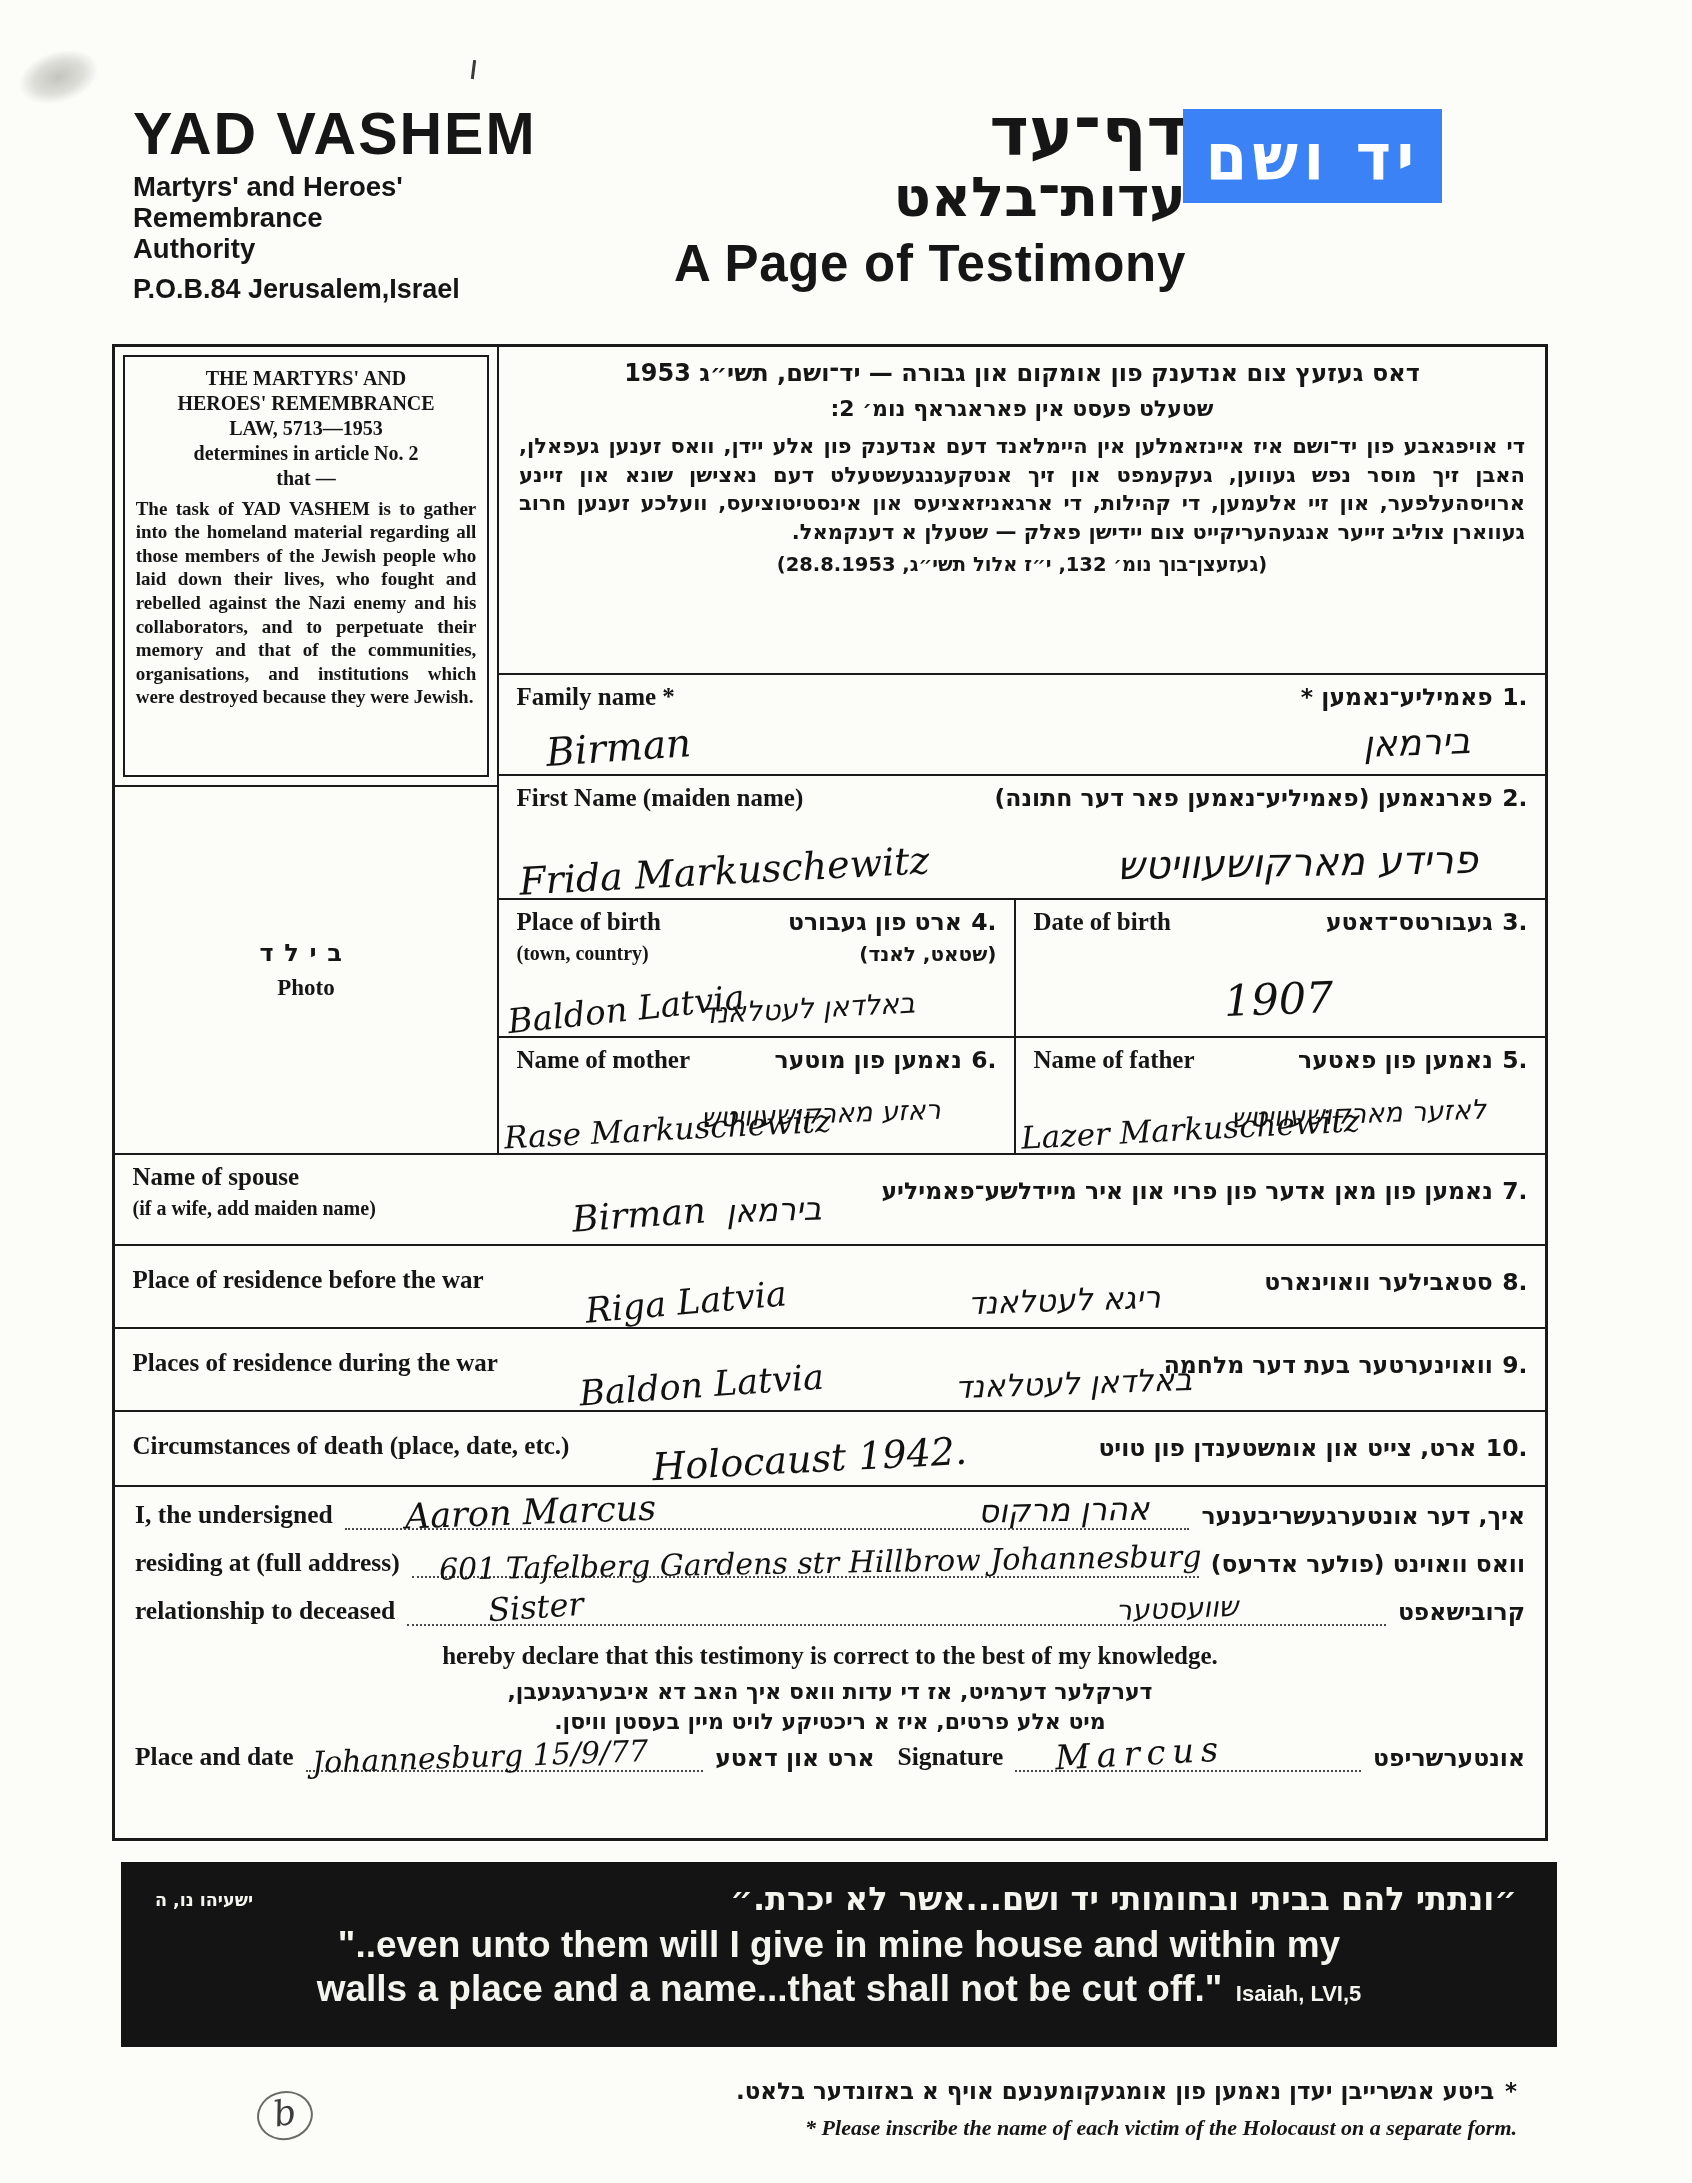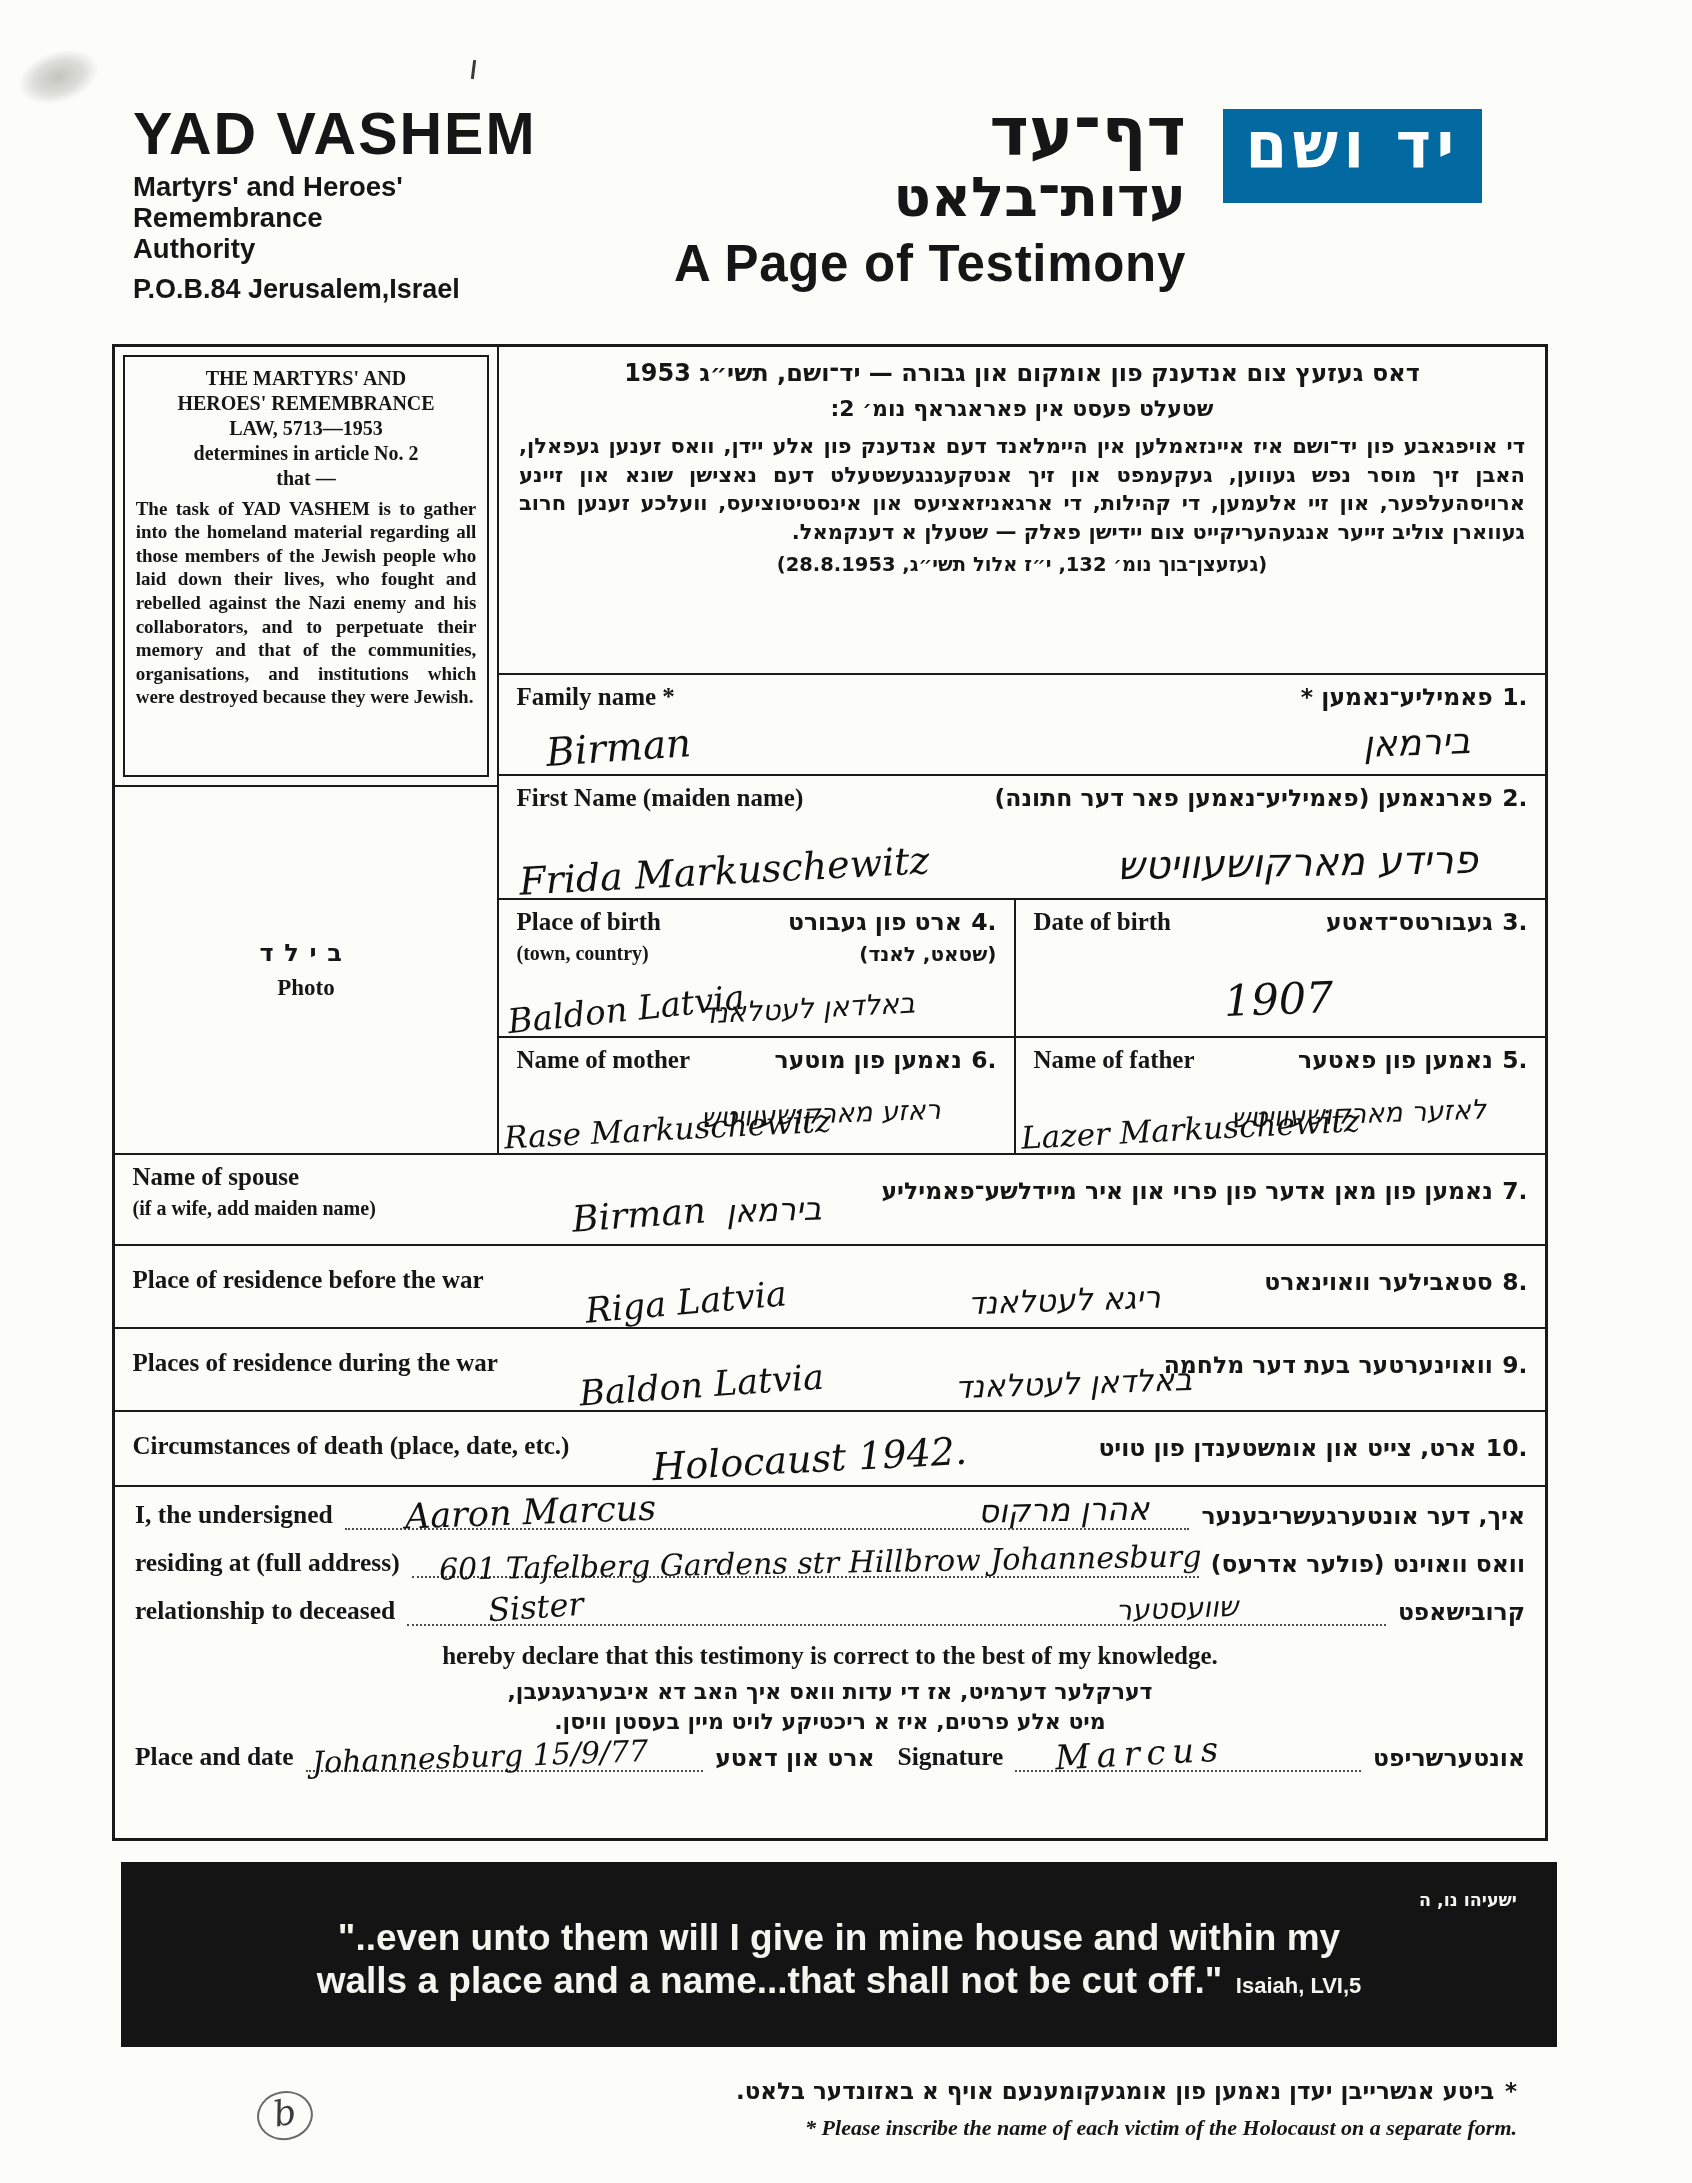--- a/index.html
+++ b/index.html
@@ -22,22 +22,22 @@
   .org-name { font-family:"Liberation Sans",sans-serif; font-weight:bold; font-size:59px; letter-spacing:2px; line-height:1; }
   .org-sub  { font-family:"Liberation Sans",sans-serif; font-weight:bold; font-size:27.5px; line-height:1.12; }
   .org-sub.first { margin-top:8px; }
   .org-addr { font-family:"Liberation Sans",sans-serif; font-weight:bold; font-size:27px; margin-top:9.4px; }
 
   .hdr-center { position:absolute; left:628px; top:99px; width:558px; text-align:right; }
   .t-he1 { font-family:"DejaVu Sans",sans-serif; font-weight:bold; font-size:67px; line-height:1; direction:rtl; }
   .t-he2 { font-family:"DejaVu Sans",sans-serif; font-weight:bold; font-size:55px; line-height:1.05; direction:rtl; margin-top:2.7px; }
   .t-en  { font-family:"Liberation Sans",sans-serif; font-weight:bold; font-size:51px; margin-top:8px; letter-spacing:0.7px; white-space:nowrap; }
 
-  .logo { position:absolute; left:1223px; top:109px; width:259px; height:94px; background:#0369a1;
-    display:flex; align-items:flex-start; justify-content:center; }
+  .logo { position:absolute; left:1183px; top:109px; width:259px; height:94px; background:#3b82f6;
+    display:flex; align-items:center; justify-content:center; }
   .logo-text { color:#fff; font-family:"DejaVu Sans",sans-serif; font-weight:bold; font-size:60px; letter-spacing:5.4px; transform:scaleY(1.08); }
   .logo-sub { position:absolute; left:1202px; top:216px; width:312px; text-align:right;
     font-family:"DejaVu Sans",sans-serif; font-weight:bold; font-size:22px; line-height:1.3; direction:rtl; }
 
   
   .form { position:absolute; left:112px; top:344px; width:1436px; height:1497px;
     border:3.4px solid #1a1a1a; display:flex; flex-direction:column; }
   .form-top { display:flex; height:806px; flex:none; }
 
   .left-col { width:384px; border-right:2.7px solid #1a1a1a; display:flex; flex-direction:column; flex:none; }
@@ -325,20 +325,21 @@
         <span class="dfill">
           <span class="hw hw-sig">Marcus</span>
         </span>
         <span class="dlabel rtl">אונטערשריפט</span>
       </div>
     </div>
   </div>
 
   <div class="banner">
     <div class="banner-he">
+      <span>״ונתתי להם בביתי ובחומותי יד ושם...אשר לא יכרת.״</span>
       <span class="banner-he-ref">ישעיהו נו, ה</span>
     </div>
     <div class="banner-en">
       <div>"..even unto them will I give in mine house and within my</div>
       <div>
         <span>walls a place and a name...that shall not be cut off."</span><span class="banner-en-ref">Isaiah, LVI,5</span>
       </div>
     </div>
   </div>
 

